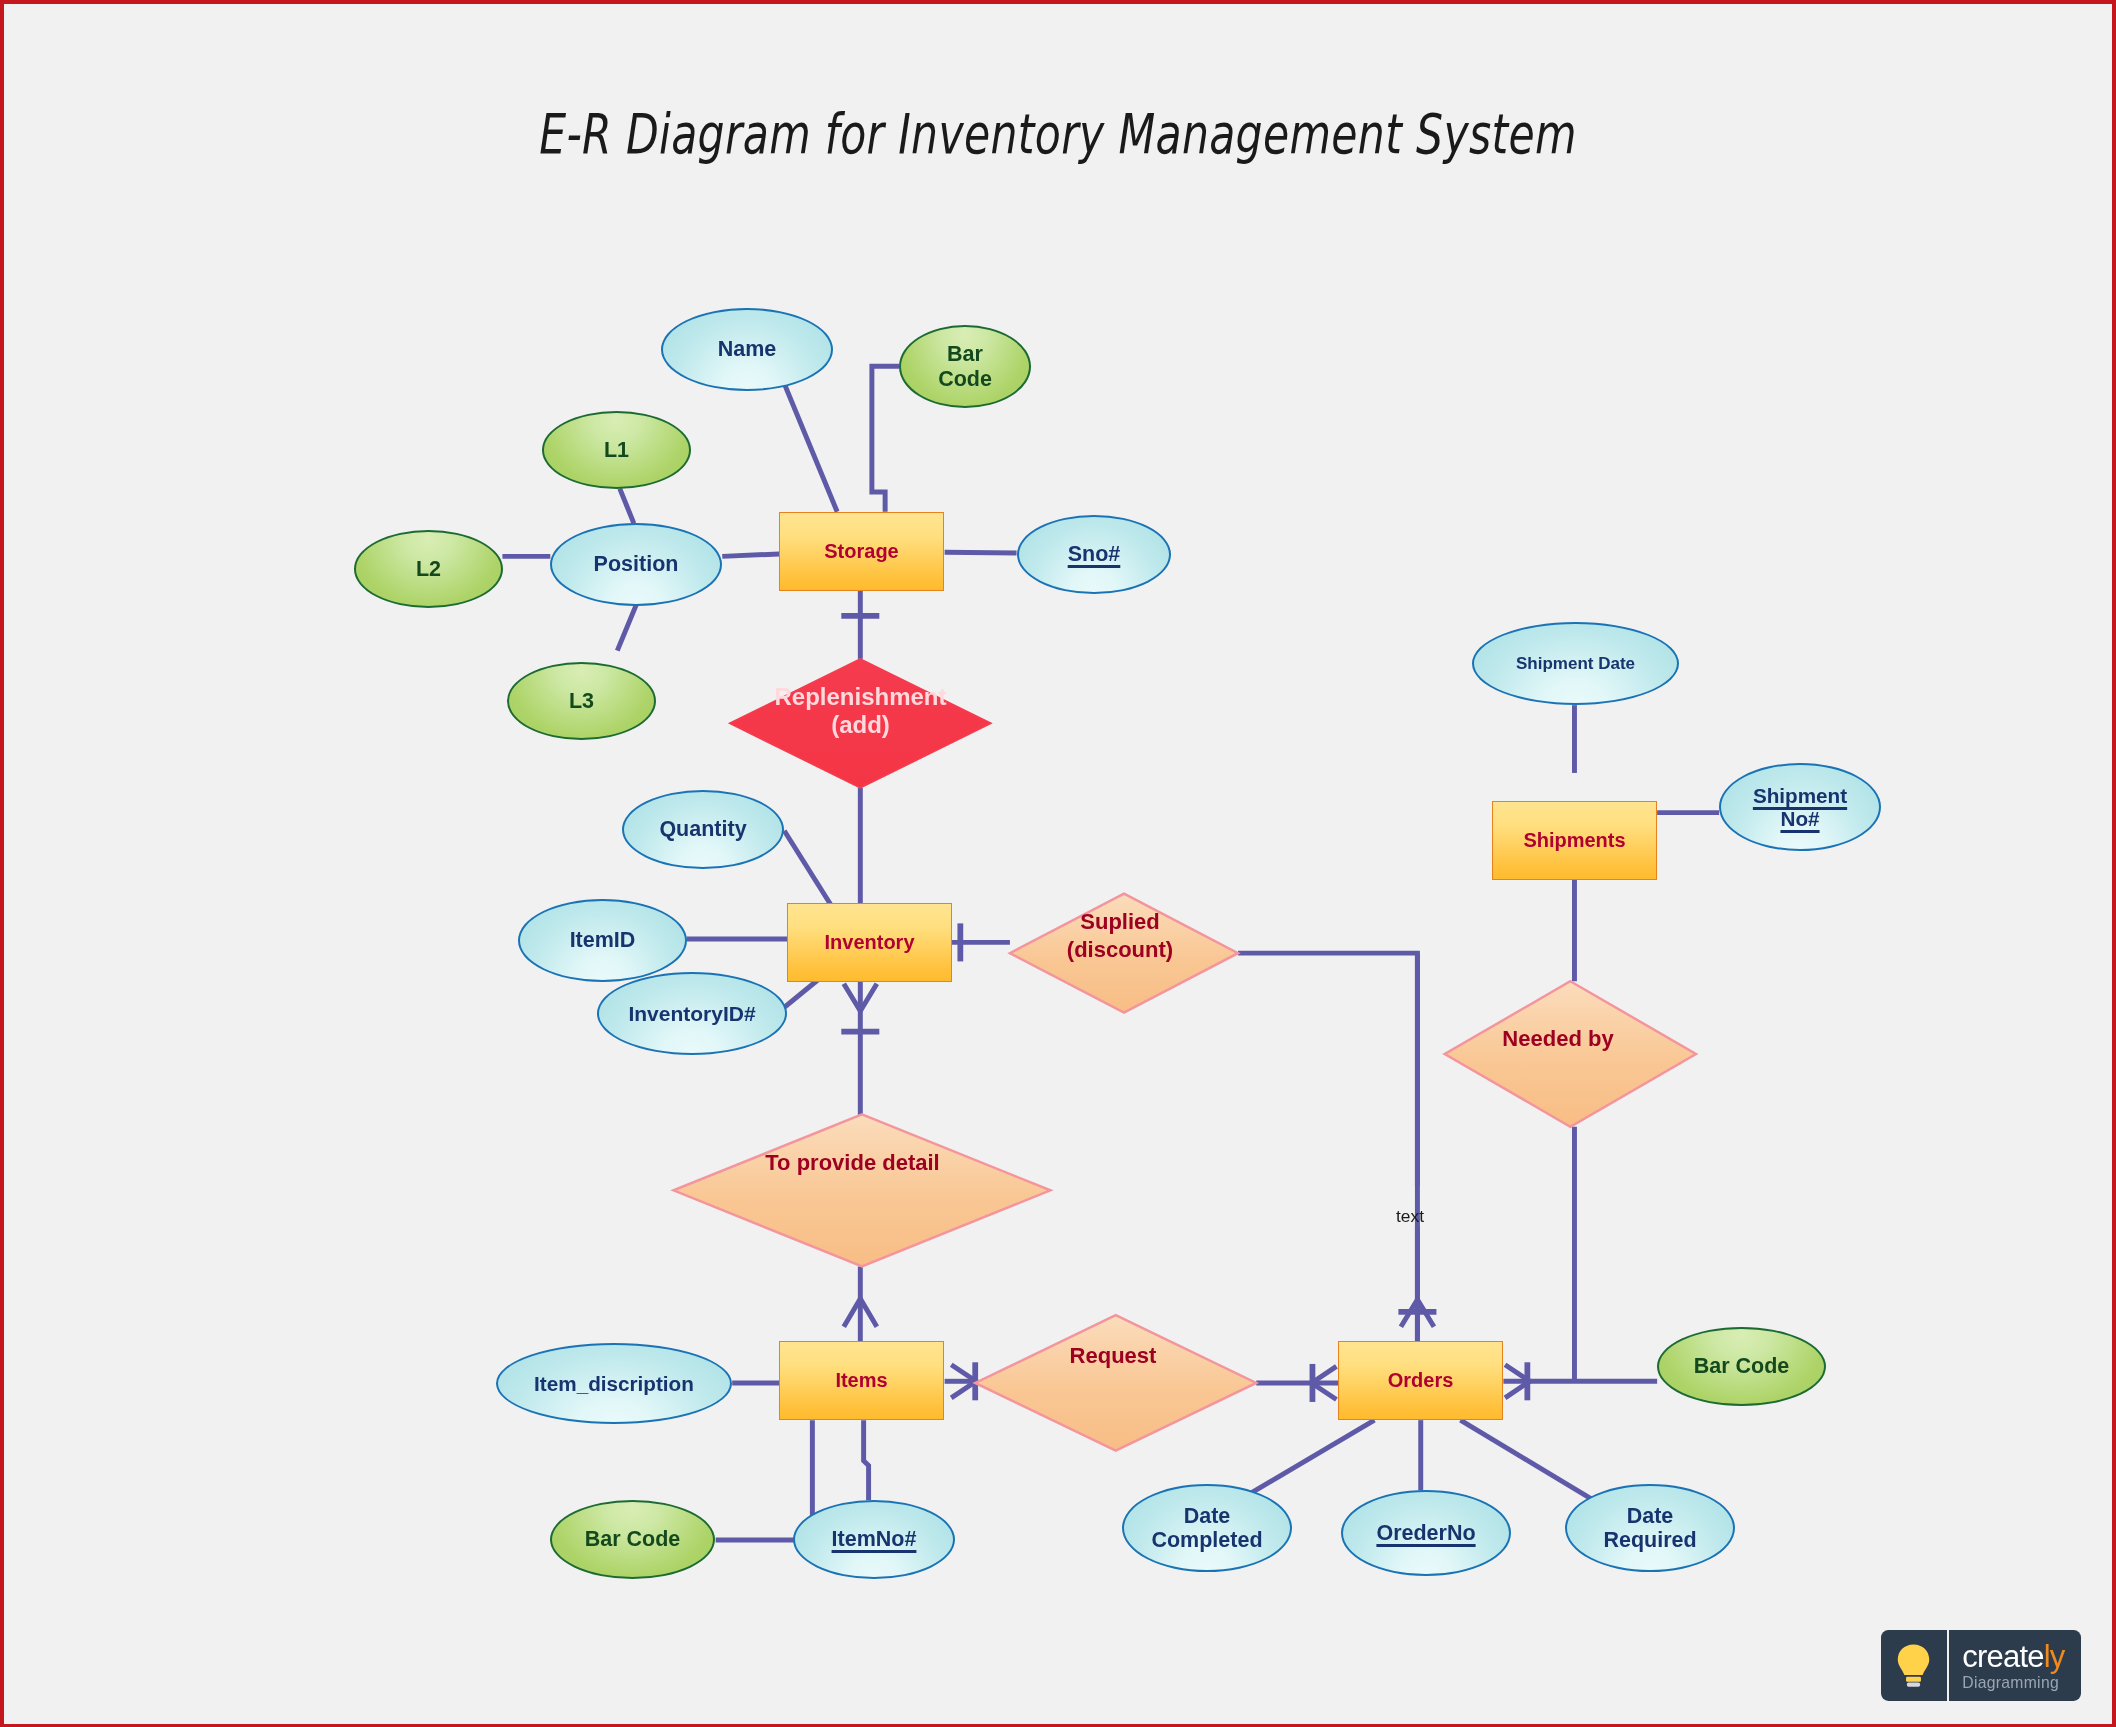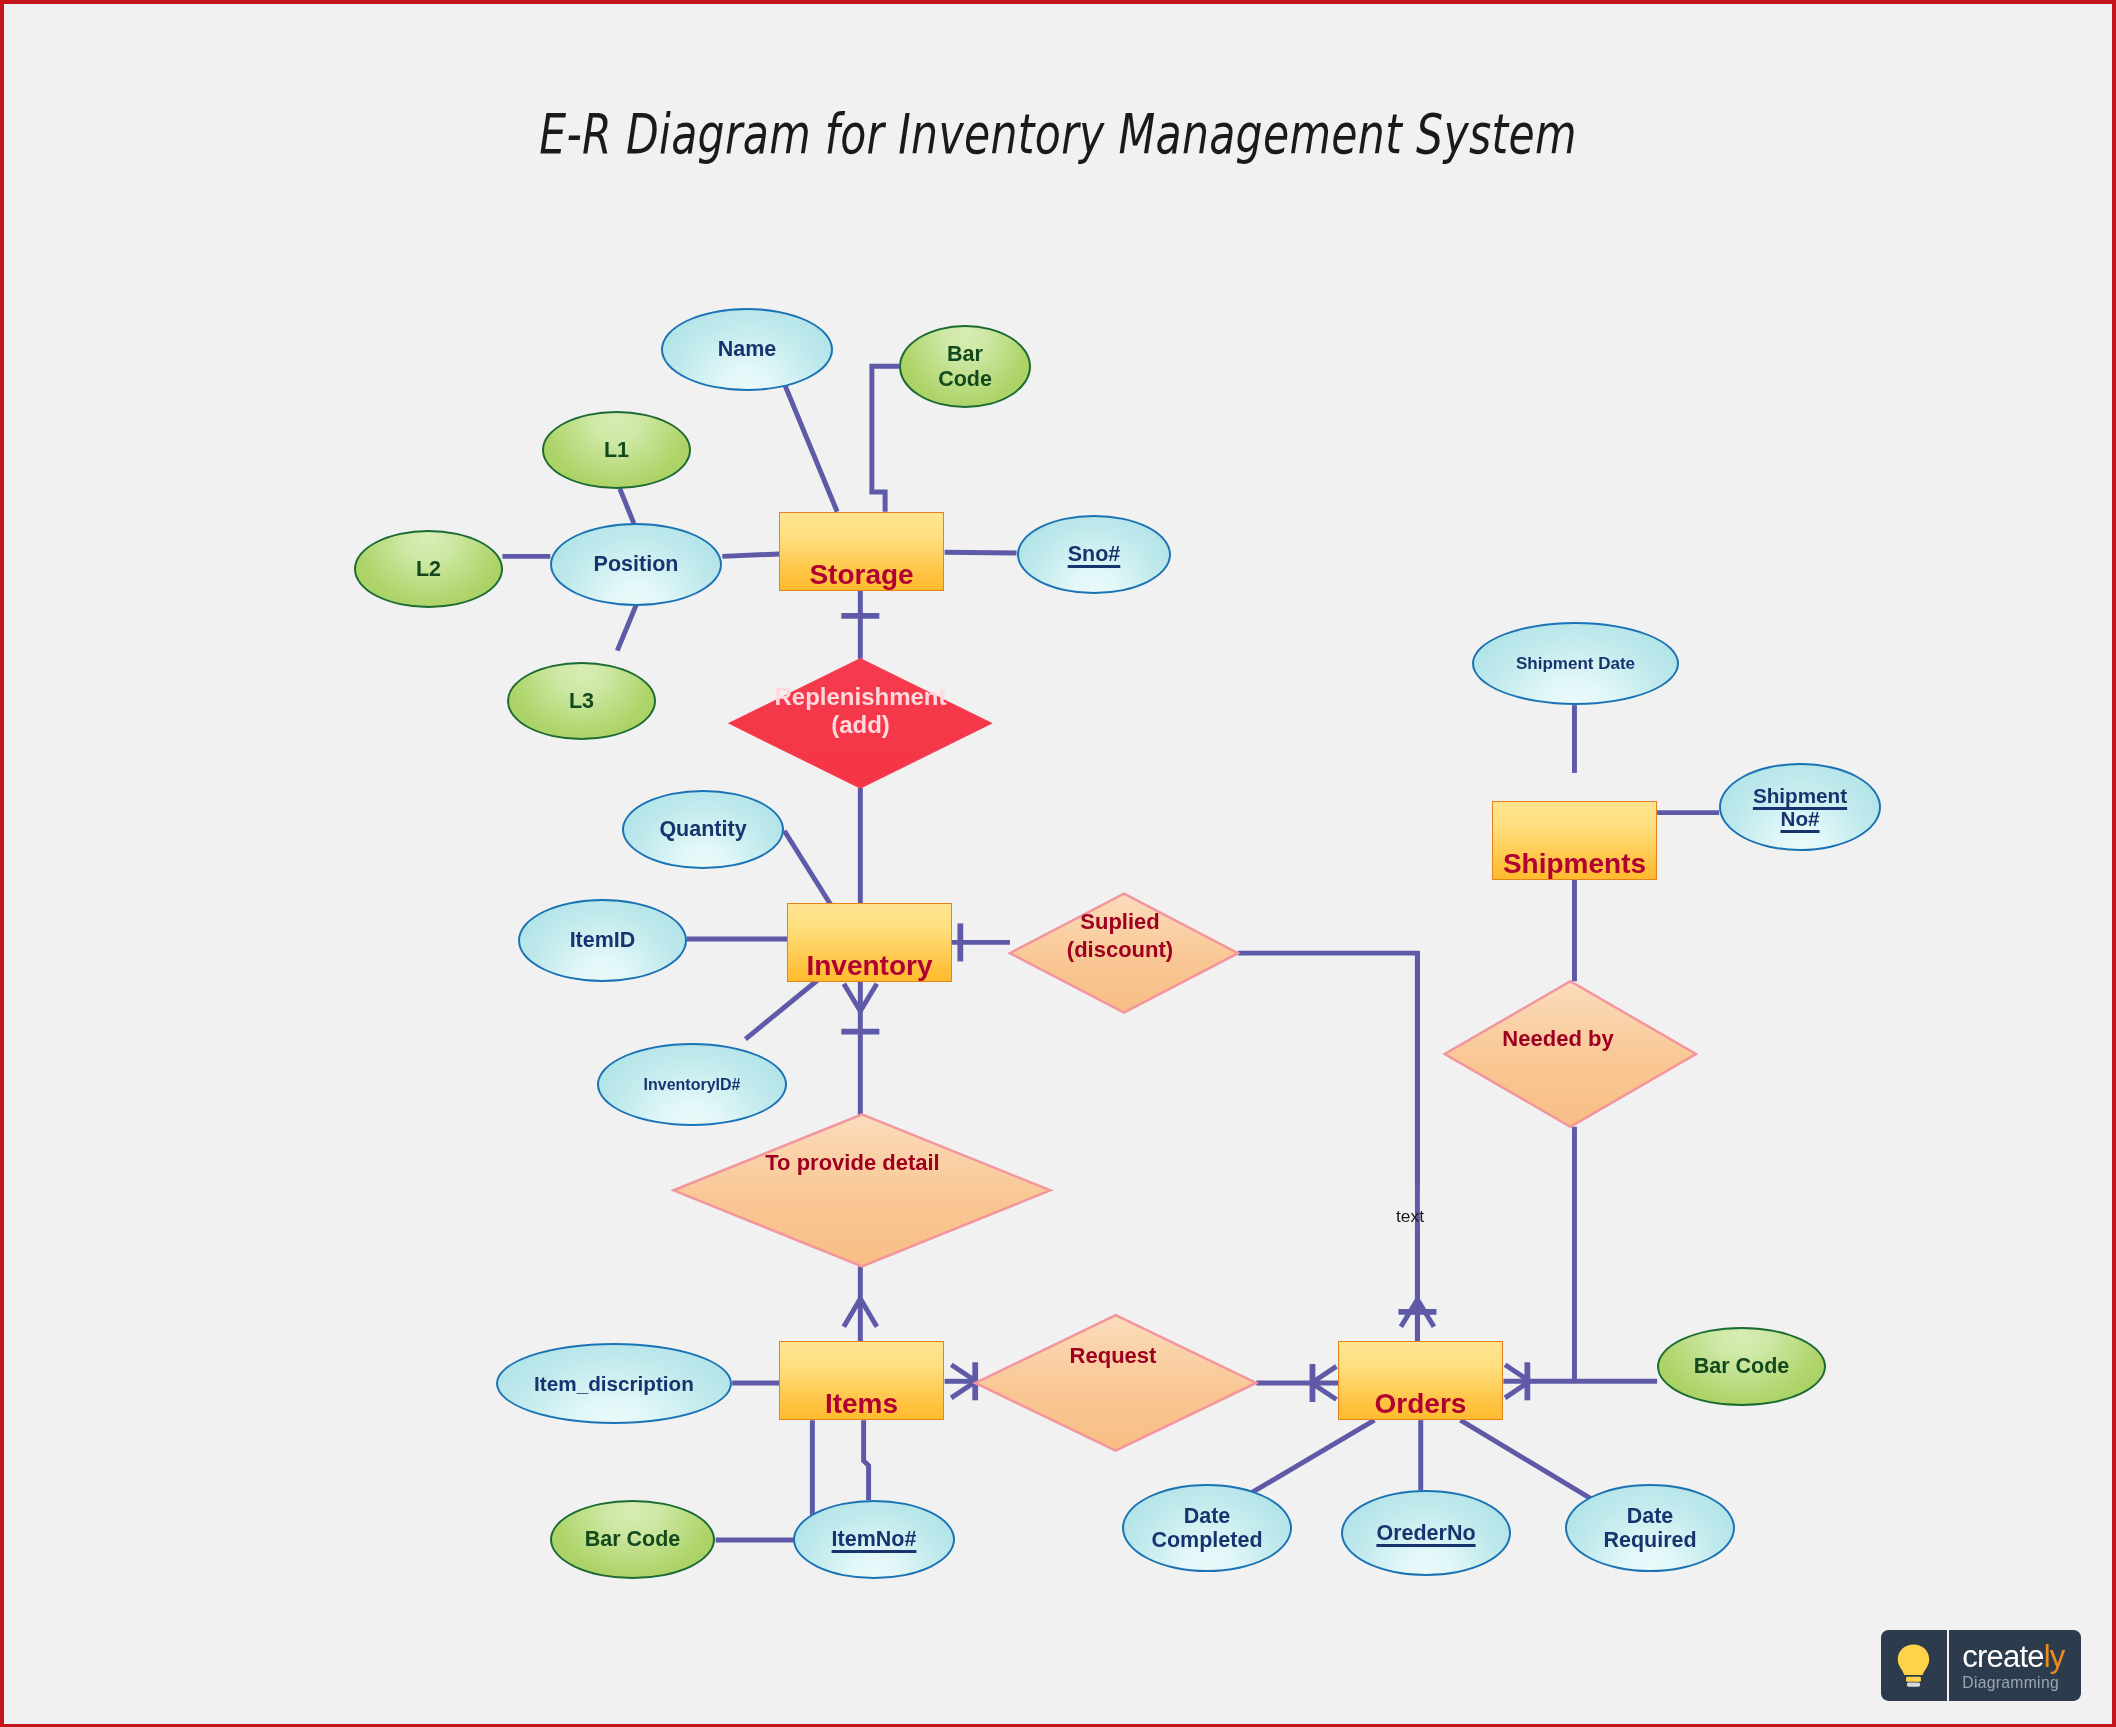--- a/index.html
+++ b/index.html
@@ -49,22 +49,21 @@
     text-align: center;
     box-sizing: border-box;
     line-height: 1.12;
   }
   
   .entity {
     background: linear-gradient(to bottom, #ffe490 0%, #ffdf7f 30%, #ffc13c 85%, #ffbb2e 100%);
     border: 1.7px solid #e8821a;
     color: #b10032;
     font-weight: bold;
-    font-size: 28px;
-    align-items: flex-end;
+    font-size: 20px;
   }
   
   .attr {
     border-radius: 50%;
     font-weight: bold;
     font-size: 21.5px;
   }
   .attr-blue {
     background: radial-gradient(ellipse at 50% 105%, #eafafa 0%, #e2f7f8 22%, #bfe9ec 62%, #a8dfe4 100%);
     border: 2.1px solid #1a73b5;
@@ -306,21 +305,21 @@
   </div>
 
   <div class="node attr attr-blue" style="left:618px; top:786px; width:162px; height:79px;">
     <span>Quantity</span>
   </div>
 
   <div class="node attr attr-blue" style="left:514px; top:895px; width:169px; height:83px;">
     <span>ItemID</span>
   </div>
 
-  <div class="node attr attr-blue" style="left:593px; top:1039px; width:190px; height:83px; font-size:16px;">
+  <div class="node attr attr-blue" style="left:593px; top:968px; width:190px; height:83px; font-size:21px;">
     <span>InventoryID#</span>
   </div>
 
   <div class="node attr attr-blue" style="left:1468px; top:618px; width:207px; height:83px; font-size:17px;">
     <span>Shipment Date</span>
   </div>
 
   <div class="node attr attr-blue" style="left:1715px; top:759px; width:162px; height:88px; white-space:pre-line; font-size:20.7px;">
     <span class="key">Shipment
 No#</span>

